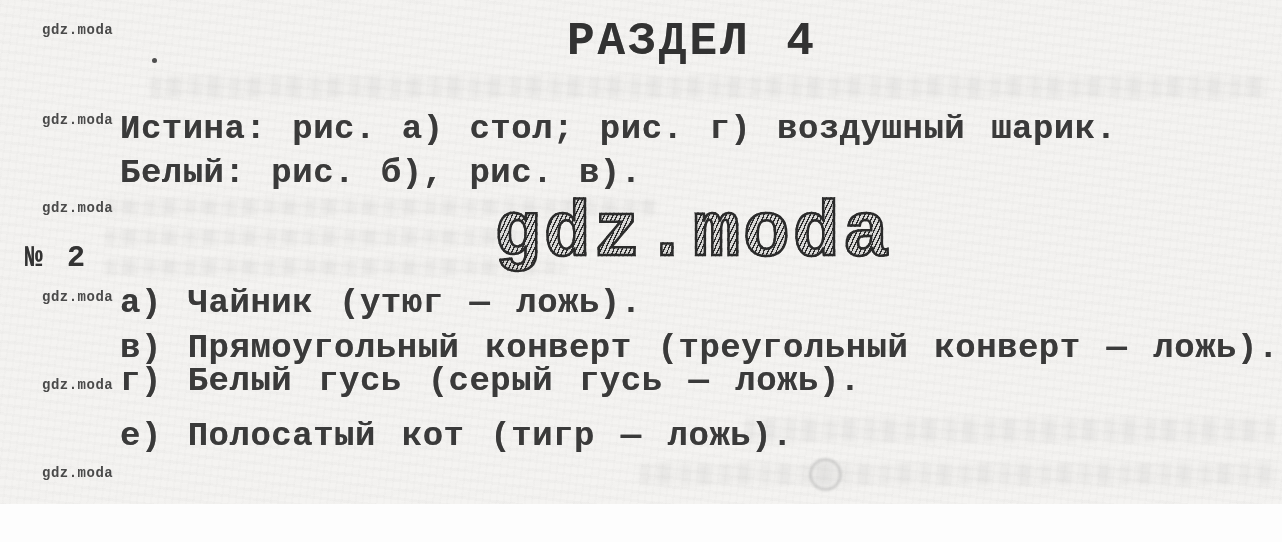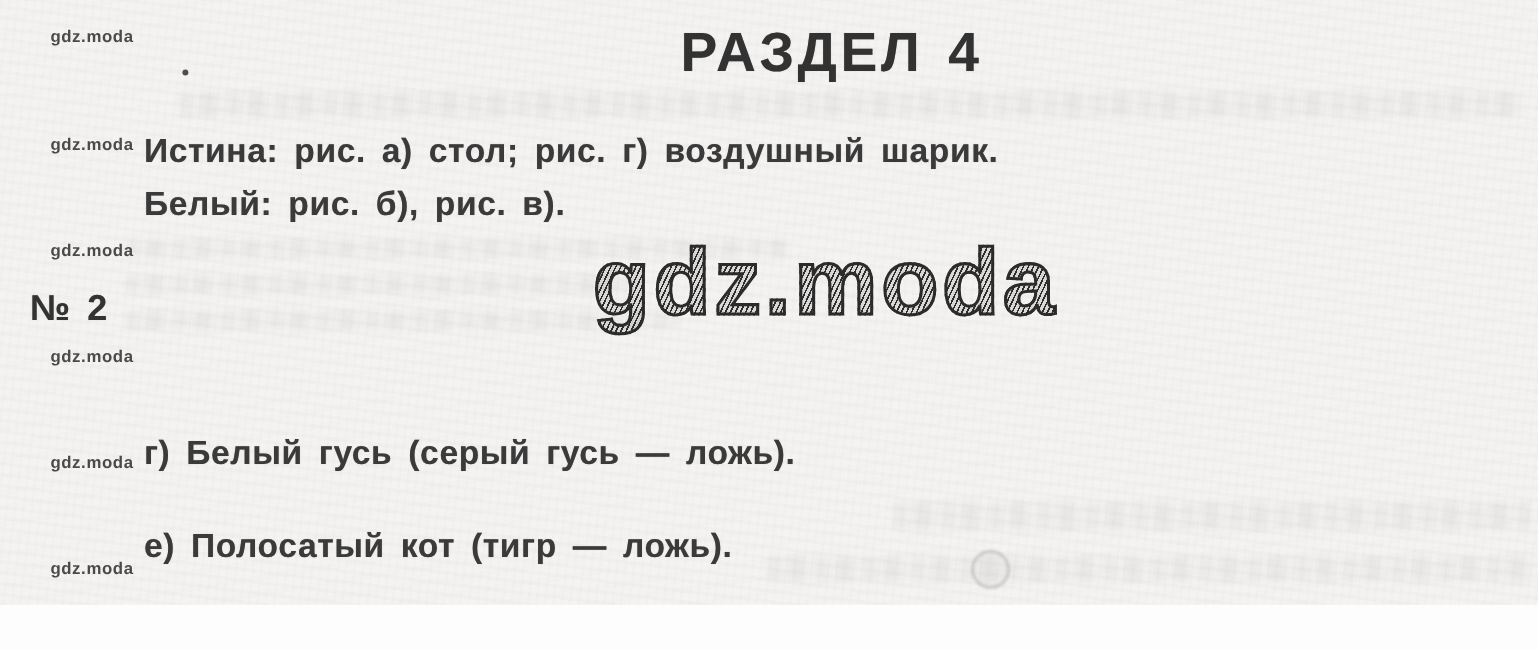--- a/index.html
+++ b/index.html
@@ -5,27 +5,27 @@
   html,body{margin:0;padding:0;}
   .canvas{
     position:relative;
     width:1282px;height:542px;
     background-color:#f4f3f1;
     background-image:
       repeating-linear-gradient(7deg,  rgba(120,120,120,0.028) 0 3px, transparent 3px 9px),
       repeating-linear-gradient(97deg, rgba(120,120,120,0.020) 0 2px, transparent 2px 7px),
       repeating-linear-gradient(171deg, rgba(150,150,150,0.015) 0 5px, transparent 5px 13px);
     overflow:hidden;
-    font-family:Liberation Sans, sans-serif;
+    font-family:Liberation Mono, monospace;
   }
   .abs{position:absolute;}
   .ink{
     color:#3a3a3a;
     font-weight:bold;
-    font-size:28px;
+    font-size:34px;
     letter-spacing:0.5px;
     word-spacing:5px;
     white-space:nowrap;
     text-shadow:0 0 0.6px rgba(58,58,58,0.55);
   }
   .title{
     font-size:46px;
     letter-spacing:3px;
     color:#323232;
   }
@@ -99,18 +99,20 @@
 
   <div class="abs ink title" style="left:567px;top:16px;">РАЗДЕЛ 4</div>
 
   <div class="abs ink" style="left:120px;top:110px;">Истина: рис. а) стол; рис. г) воздушный шарик.</div>
   <div class="abs ink" style="left:120px;top:154px;">Белый: рис. б), рис. в).</div>
 
   <div class="abs big-wm" style="left:494px;top:190px;">gdz.moda</div>
 
   <div class="abs ink tasknum" style="left:25px;top:241px;">№ 2</div>
 
+  <div class="abs ink" style="left:120px;top:284px;">а) Чайник (утюг — ложь).</div>
+  <div class="abs ink" style="left:120px;top:329px;">в) Прямоугольный конверт (треугольный конверт — ложь).</div>
   <div class="abs ink" style="left:120px;top:362px;text-align:right;">г) Белый гусь (серый гусь — ложь).</div>
-  <div class="abs ink" style="left:120px;top:439px;">е) Полосатый кот (тигр — ложь).</div>
+  <div class="abs ink" style="left:120px;top:417px;">е) Полосатый кот (тигр — ложь).</div>
 
   <div class="abs bottom-band"></div>
 
 </div>
 
 </body></html>

